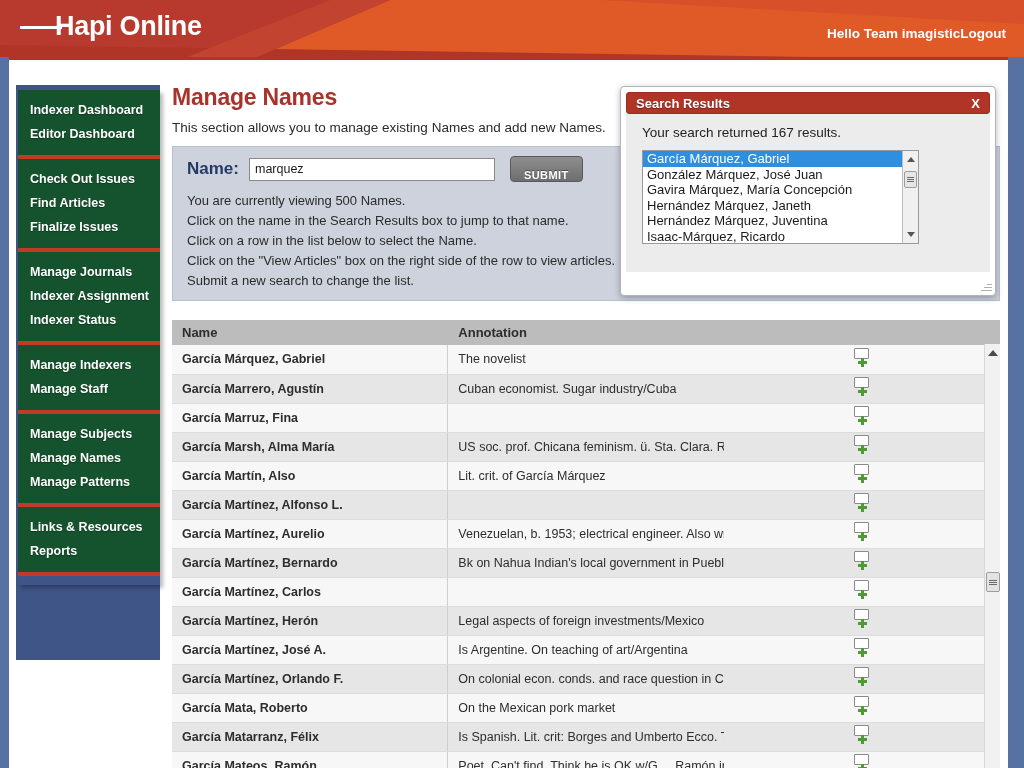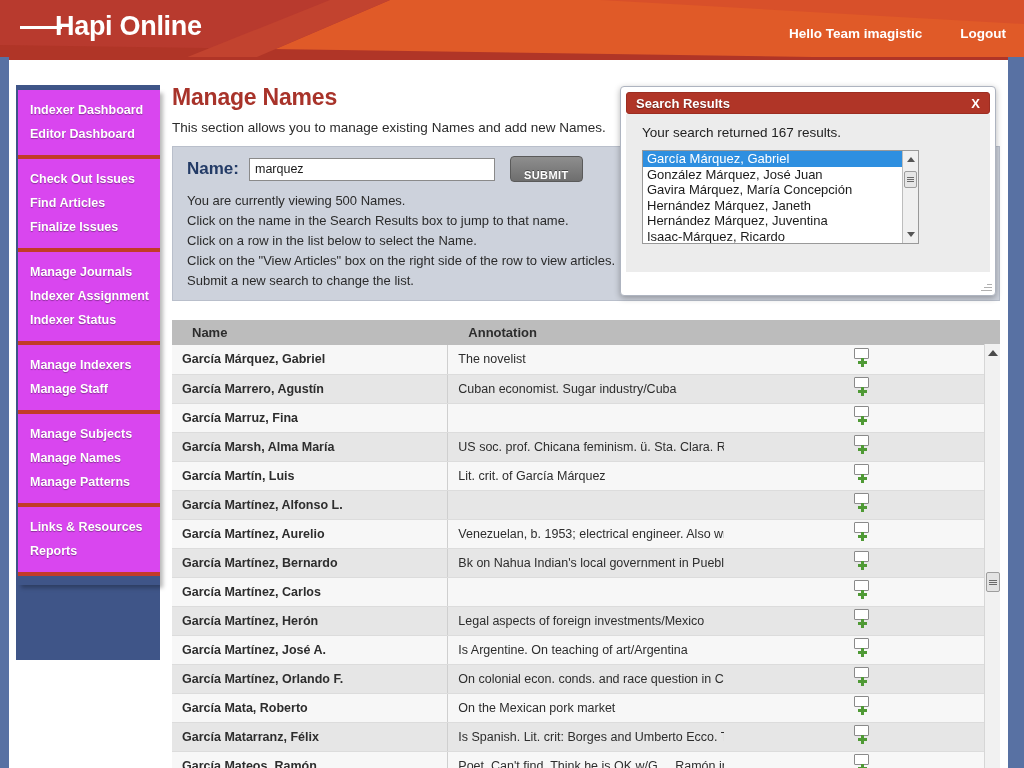--- a/index.html
+++ b/index.html
@@ -40,39 +40,39 @@
     letter-spacing:-0.3px; white-space:nowrap;
     font-family:"Liberation Sans", sans-serif;
     display:flex; align-items:center; z-index:5;
   }
   .logo-bar {
     display:inline-block; width:42px; height:3px;
     background:#ffffff; margin-right:-7px; margin-top:1px;
   }
   .header-right {
     position:absolute; right:18px; top:26px; z-index:5;
-    display:flex; align-items:center; gap:38px;
+    display:flex; align-items:center; 
   }
   .hello-text {
     color:#ffffff; font-size:13.5px; font-weight:bold;
     white-space:nowrap;
   }
   .logout-link {
     color:#ffffff; font-size:13.5px; font-weight:bold;
     text-decoration:none; cursor:pointer; white-space:nowrap;
   }
 
   
   .sidebar-shadow {
     position:absolute; left:16px; top:85px; width:144px; height:575px;
     background:#3f5588;
   }
   .sidebar {
     position:absolute; left:18px; top:90px; width:142px;
-    background:#d946ef;
+    background:#14532d;
     box-shadow:3px 3px 4px rgba(0,0,0,0.28);
     padding-bottom:0;
   }
   .nav-group { padding:8px 0 9px 0; }
   .nav-item {
     display:block; color:#ffffff; font-size:12.5px; font-weight:bold;
     padding:5px 0 5px 12px; text-decoration:none; cursor:pointer;
     white-space:nowrap;
     text-shadow:0 1px 1px rgba(0,0,0,0.35);
   }
@@ -121,21 +121,21 @@
   }
 
   
   .table-wrap {
     position:absolute; left:172px; top:320px;
     width:828px; height:448px; overflow:hidden;
   }
   .tbl { width:828px; border-collapse:collapse; table-layout:fixed; }
   .tbl th {
     background:#bcbcbc; color:#2d2d2d; font-size:13px; font-weight:bold;
-    text-align:left; padding:5px 0 5px 20px; height:23px;
+    text-align:left; padding:5px 0 5px 10px; height:23px;
     border-right:1px solid #bcbcbc;
     margin-left:24px;
   }
   .tbl td {
     font-size:12.5px; color:#2d2d2d; height:29px;
     padding:0 0 0 10px; vertical-align:middle;
     border-bottom:1px solid #dcdcdc;
     overflow:hidden; white-space:nowrap;
   }
   .tbl td.c-name { font-weight:bold; width:298px; border-right:1px solid #cfcfcf; }
@@ -356,21 +356,21 @@
             <td class="c-name">García Marruz, Fina</td>
             <td class="c-ann"></td>
             <td class="c-act"><span class="va-icon"><span class="va-screen"></span><span class="va-plus"></span></span></td>
           </tr>
           <tr class="even">
             <td class="c-name">García Marsh, Alma María</td>
             <td class="c-ann">US soc. prof. Chicana feminism. ü. Sta. Clara. Rev. art. on regionalism/Mex.</td>
             <td class="c-act"><span class="va-icon"><span class="va-screen"></span><span class="va-plus"></span></span></td>
           </tr>
           <tr class="odd">
-            <td class="c-name">García Martín, Luis</td>
+            <td class="c-name">García Martín, Also</td>
             <td class="c-ann">Lit. crit. of García Márquez</td>
             <td class="c-act"><span class="va-icon"><span class="va-screen"></span><span class="va-plus"></span></span></td>
           </tr>
           <tr class="even">
             <td class="c-name">García Martínez, Alfonso L.</td>
             <td class="c-ann"></td>
             <td class="c-act"><span class="va-icon"><span class="va-screen"></span><span class="va-plus"></span></span></td>
           </tr>
           <tr class="odd">
             <td class="c-name">García Martínez, Aurelio</td>

